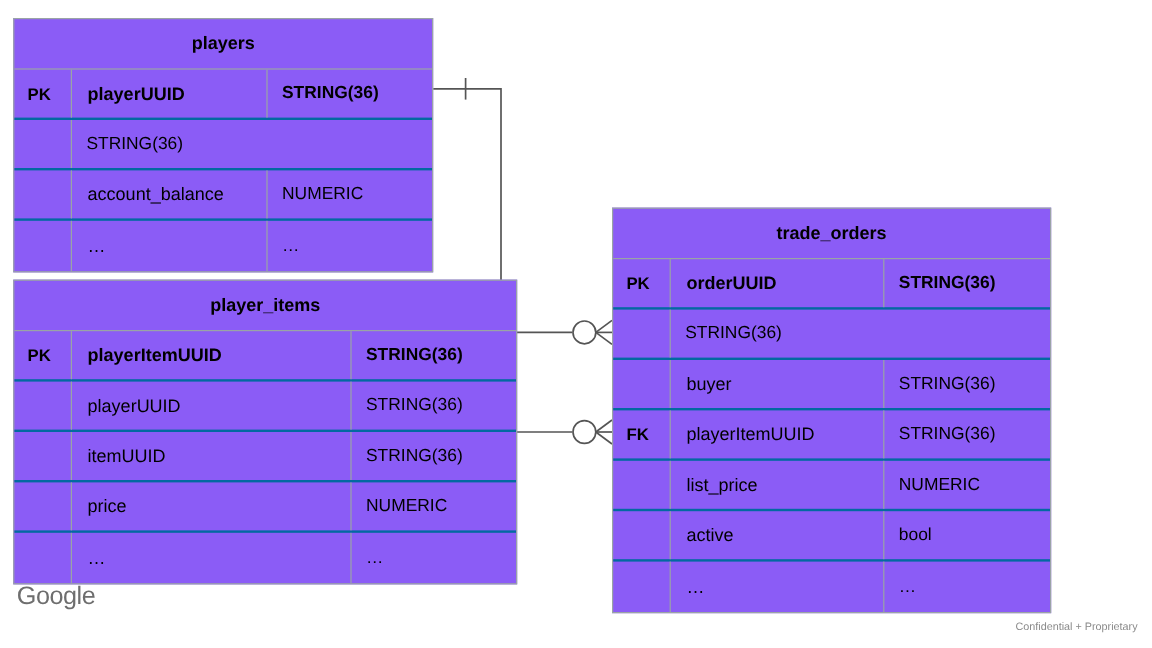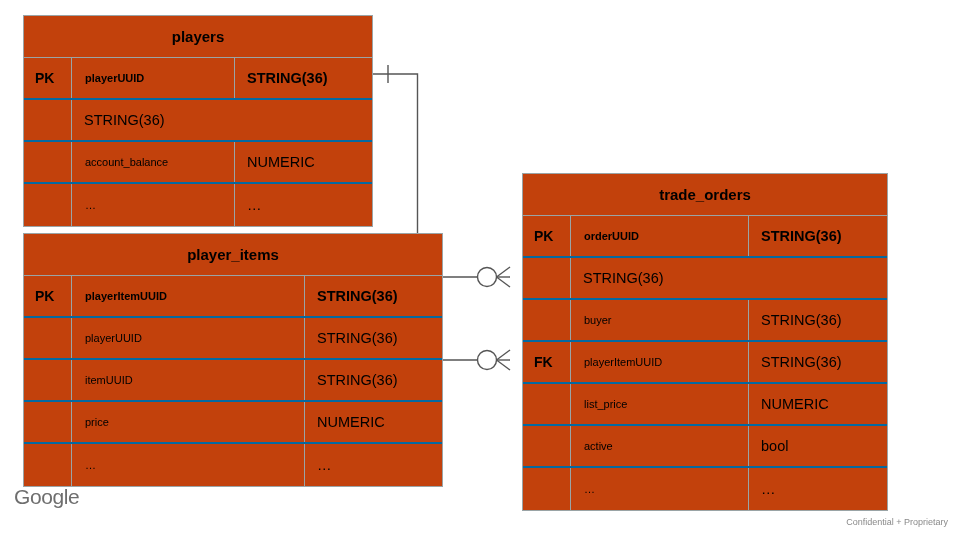--- a/index.html
+++ b/index.html
@@ -15,25 +15,24 @@
   }
   #canvas {
     position: relative;
     width: 960px;
     height: 540px;
   }
 
   
   .er-table {
     position: absolute;
-    background: #c2410c;
+    background: #8b5cf6;
     border: 1px solid #9aa4a6;
     box-sizing: border-box;
     border-collapse: collapse;
-    margin-left: 12px;
   }
   .er-title {
     height: 42px;
     line-height: 42px;
     text-align: center;
     font-weight: bold;
     font-size: 15px;
     color: #000000;
     border-bottom: 1px solid #9aa4a6;
     box-sizing: border-box;
@@ -59,21 +58,21 @@
     font-weight: bold;
     color: #000;
   }
   .c-name {
     flex: 1 1 auto;
     box-sizing: border-box;
     border-right: 1px solid #9aa4a6;
     display: flex;
     align-items: center;
     padding-left: 13px;
-    font-size: 11px;
+    font-size: 15px;
     color: #000;
   }
   .c-type {
     width: 136px;
     flex: 0 0 136px;
     box-sizing: border-box;
     display: flex;
     align-items: center;
     padding-left: 12px;
     font-size: 14.5px;

